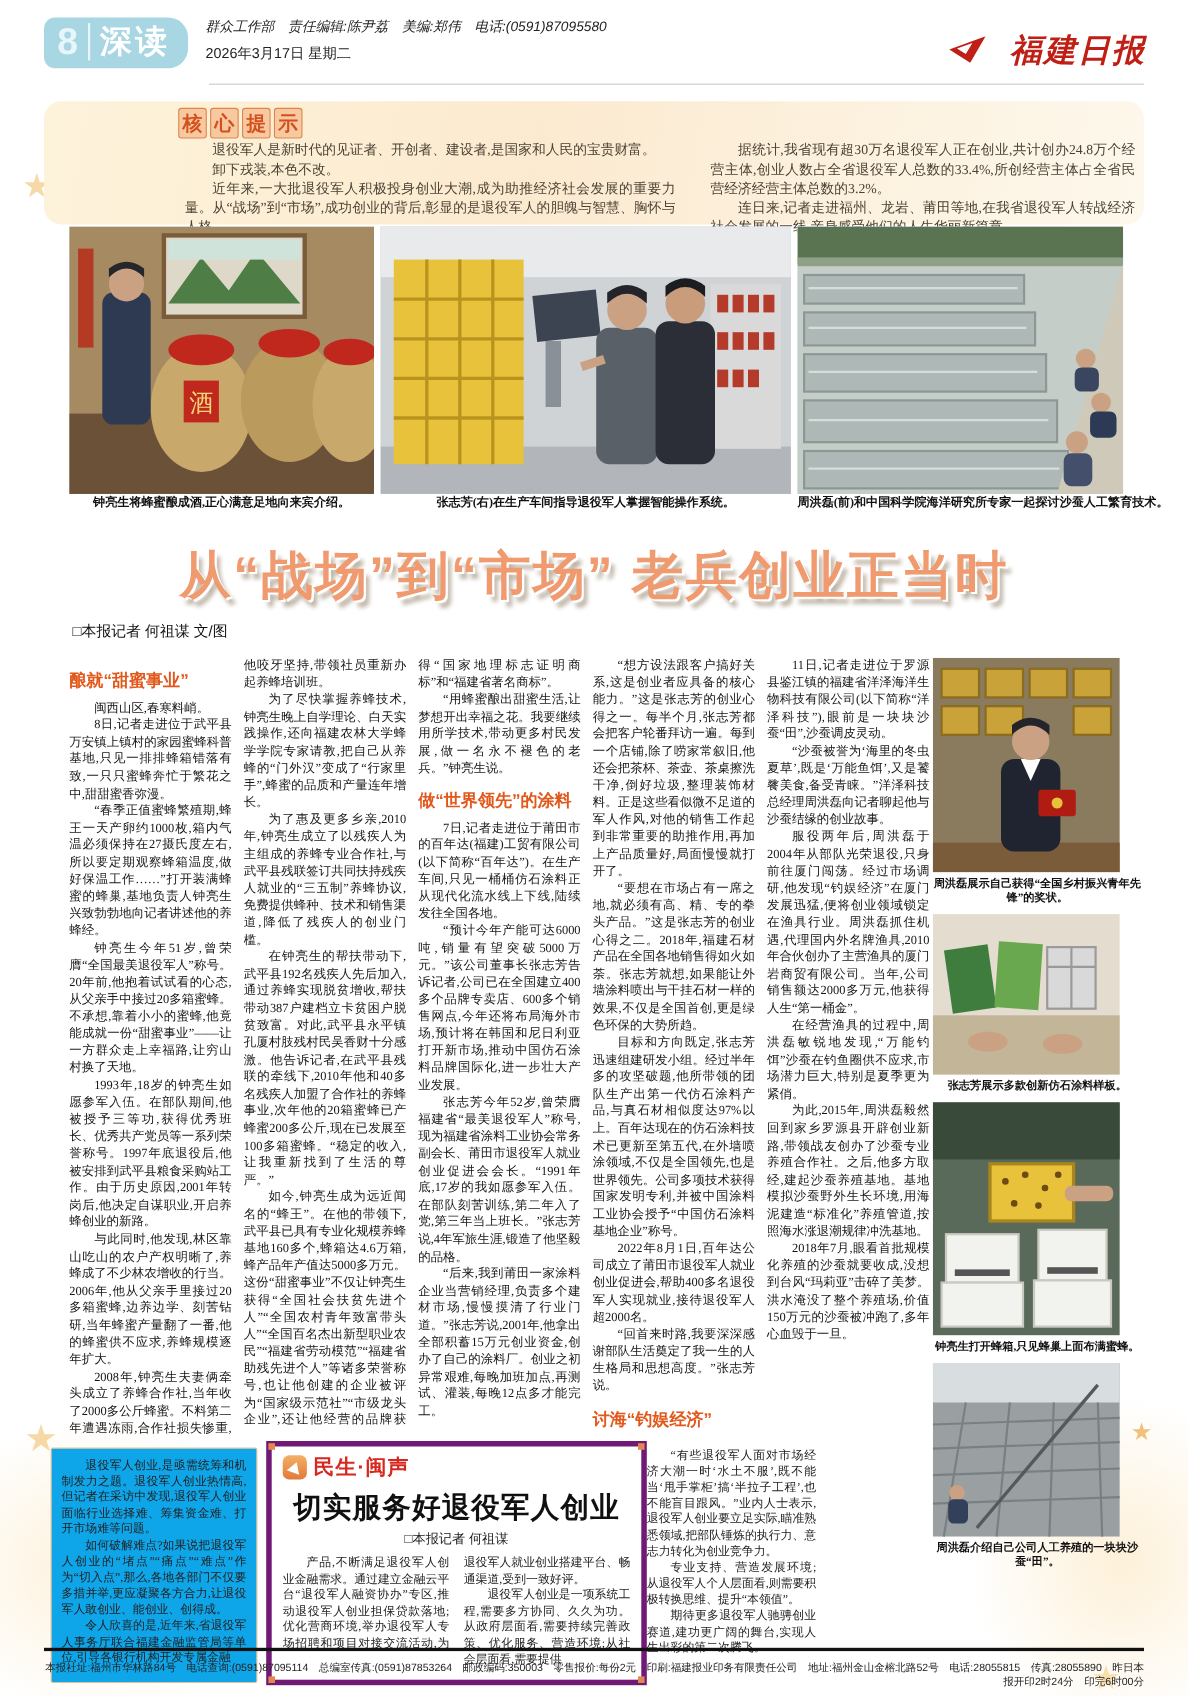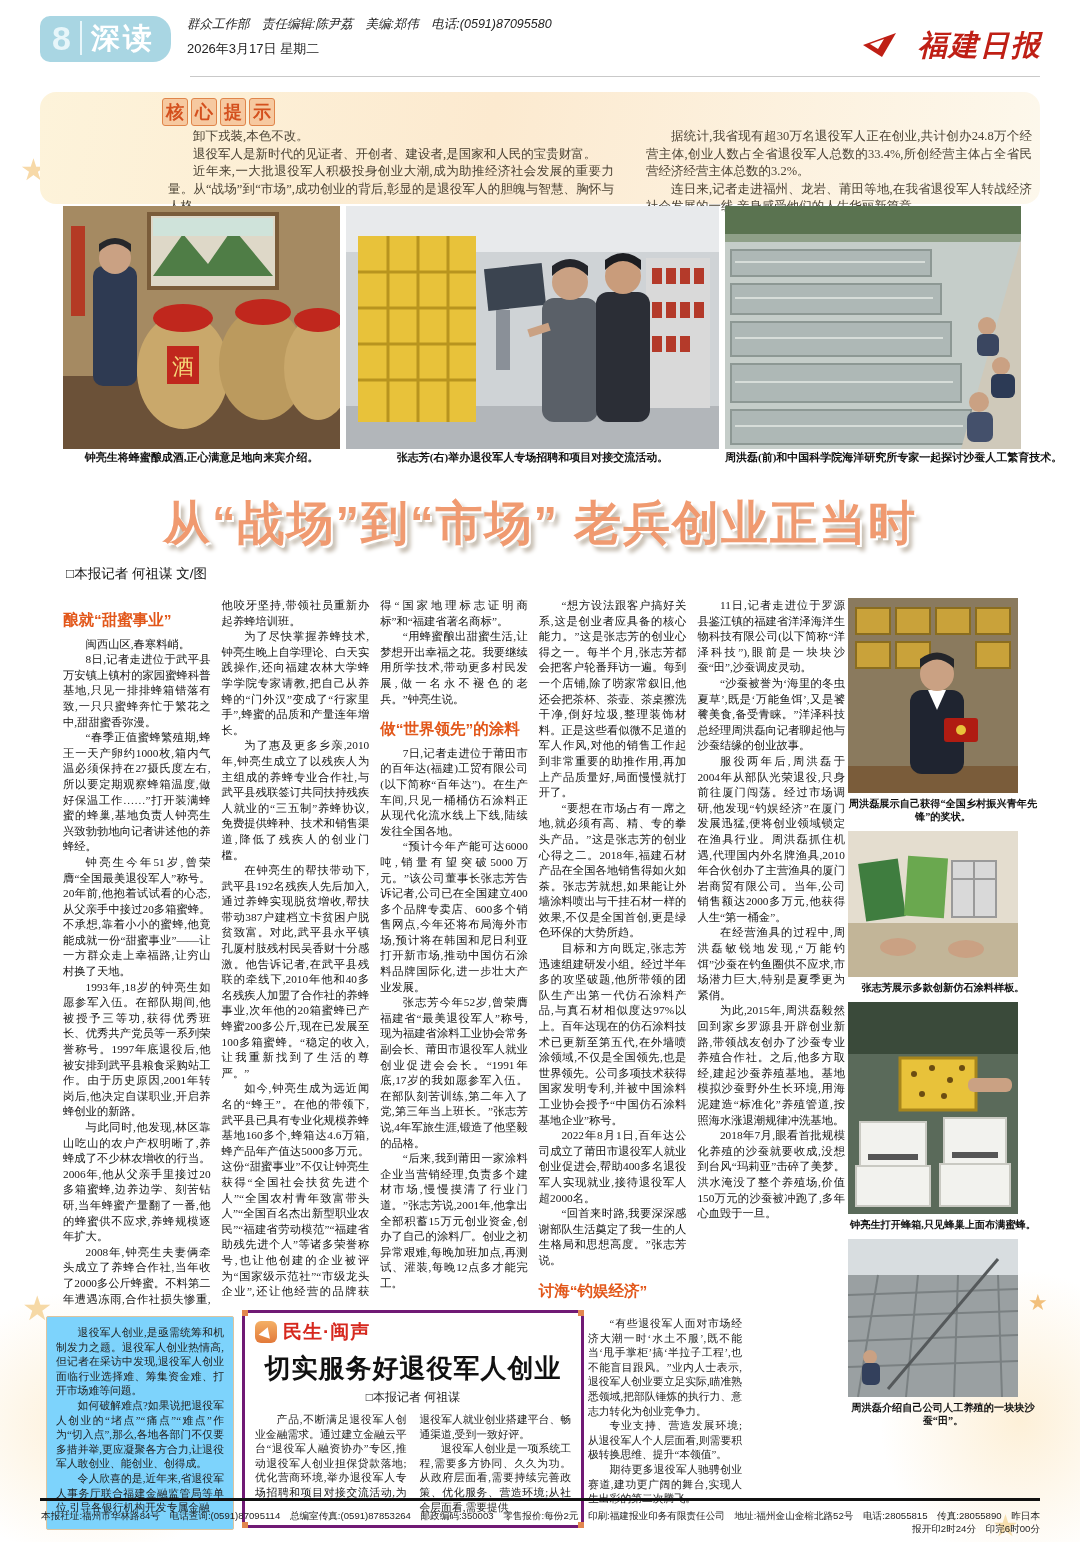--- a/index.html
+++ b/index.html
@@ -46,24 +46,24 @@
         font-size:11.3px;line-height:15.6px;text-align:justify;color:#151515;overflow:hidden;}
   .article p{margin:0;text-indent:2em;}
   .sec-head{font-family:"Liberation Sans",sans-serif;font-weight:bold;color:#e2571a;
         font-size:15.5px;text-align:left;margin:14px 0 9px;break-inside:avoid;}
   
   .rail{position:absolute;left:848px;top:598px;width:190px;display:flex;flex-direction:column;}
   .rail svg{display:block;}
   .rail .cap{font-size:10.2px;margin:4px 0 8px;}
   
   .note-box{position:absolute;left:46px;top:1316px;width:168px;height:196px;
-        border:1px solid #ddc49e;border-radius:2px;background:#7dd3fc;padding:8px 9px;
+        border:1px solid #ddc49e;border-radius:2px;background:#0ea5e9;padding:8px 9px;
         font-size:10.8px;line-height:14.6px;text-align:justify;color:#222;overflow:hidden;}
   .note-box p{margin:0;text-indent:2em;}
-  .ms-box{position:absolute;left:242px;top:1310px;width:316px;height:200px;border:3px solid #701a75;
+  .ms-box{position:absolute;left:242px;top:1310px;width:316px;height:200px;border:5px solid #701a75;
         padding:6px 10px;background:#fff;}
   .ms-box .corner{position:absolute;width:6px;height:6px;background:#e2874f;}
   .c1{left:-3px;top:-3px;}.c2{right:-3px;top:-3px;}.c3{left:-3px;bottom:-3px;}.c4{right:-3px;bottom:-3px;}
   .ms-tag{display:flex;align-items:center;gap:6px;}
   .ms-icon{width:22px;height:22px;border-radius:6px;background:linear-gradient(#f4b066,#e2793a);
         display:flex;align-items:center;justify-content:center;}
   .ms-icon i{display:block;width:0;height:0;border-left:6px solid transparent;border-right:6px solid transparent;
         border-bottom:10px solid #fff;transform:rotate(20deg);}
   .ms-tag .t{font-family:"Liberation Sans",sans-serif;font-weight:bold;font-size:19px;color:#d6281e;letter-spacing:1px;}
   .ms-title{text-align:center;font-weight:900;font-size:26px;color:#101010;margin:6px 0 3px;letter-spacing:1px;}
@@ -117,22 +117,22 @@
   <div class="header-rule"></div>
 
   <div class="core">
     <div class="core-label" id="core-label">
         <span>核</span>
         <span>心</span>
         <span>提</span>
         <span>示</span>
       </div>
     <div class="core-col core-col1">
+        <p>退役军人是新时代的见证者、开创者、建设者,是国家和人民的宝贵财富。</p>
         <p>卸下戎装,本色不改。</p>
-        <p>退役军人是新时代的见证者、开创者、建设者,是国家和人民的宝贵财富。</p>
         <p>近年来,一大批退役军人积极投身创业大潮,成为助推经济社会发展的重要力量。从“战场”到“市场”,成功创业的背后,彰显的是退役军人的胆魄与智慧、胸怀与人格。</p>
       </div>
     <div class="core-col core-col2">
         <p>据统计,我省现有超30万名退役军人正在创业,共计创办24.8万个经营主体,创业人数占全省退役军人总数的33.4%,所创经营主体占全省民营经济经营主体总数的3.2%。</p>
         <p>连日来,记者走进福州、龙岩、莆田等地,在我省退役军人转战经济社会发展的一线,亲身感受他们的人生华丽新篇章。</p>
       </div>
   </div>
 
   <div class="photo-row">
     <figure>
@@ -189,21 +189,21 @@
             <rect x="334" y="130" width="10" height="16"></rect>
         </g>
         <rect x="196" y="92" width="56" height="124" rx="12" fill="#5a6068"></rect>
         <circle cx="224" cy="76" r="18" fill="#caa183"></circle>
         <path d="M206 70 q18 -18 36 0 l0 -10 q-18 -14 -36 0 Z" fill="#23252a"></path>
         <rect x="250" y="86" width="54" height="130" rx="12" fill="#2b2e36"></rect>
         <circle cx="277" cy="70" r="18" fill="#c99c7b"></circle>
         <path d="M259 64 q18 -18 36 0 l0 -10 q-18 -14 -36 0 Z" fill="#1c1d21"></path>
         <rect x="182" y="120" width="22" height="8" fill="#caa183" transform="rotate(-18 193 124)"></rect>
       </svg>
-      <figcaption class="cap">张志芳(右)举办退役军人专场招聘和项目对接交流活动。</figcaption>
+      <figcaption class="cap">张志芳(右)在生产车间指导退役军人掌握智能操作系统。</figcaption>
     </figure>
     <figure>
       <svg width="296" height="243" viewBox="0 0 296 243">
         <rect width="296" height="243" fill="#c5cdc9"></rect>
         <rect width="296" height="34" fill="#5a7350"></rect>
         <rect y="28" width="296" height="8" fill="#8fa088"></rect>
         <g fill="#aeb8b6" stroke="#8d9894" stroke-width="2">
           <rect x="6" y="44" width="200" height="26"></rect>
             <rect x="6" y="78" width="210" height="30"></rect>
           <rect x="6" y="116" width="220" height="34"></rect>

